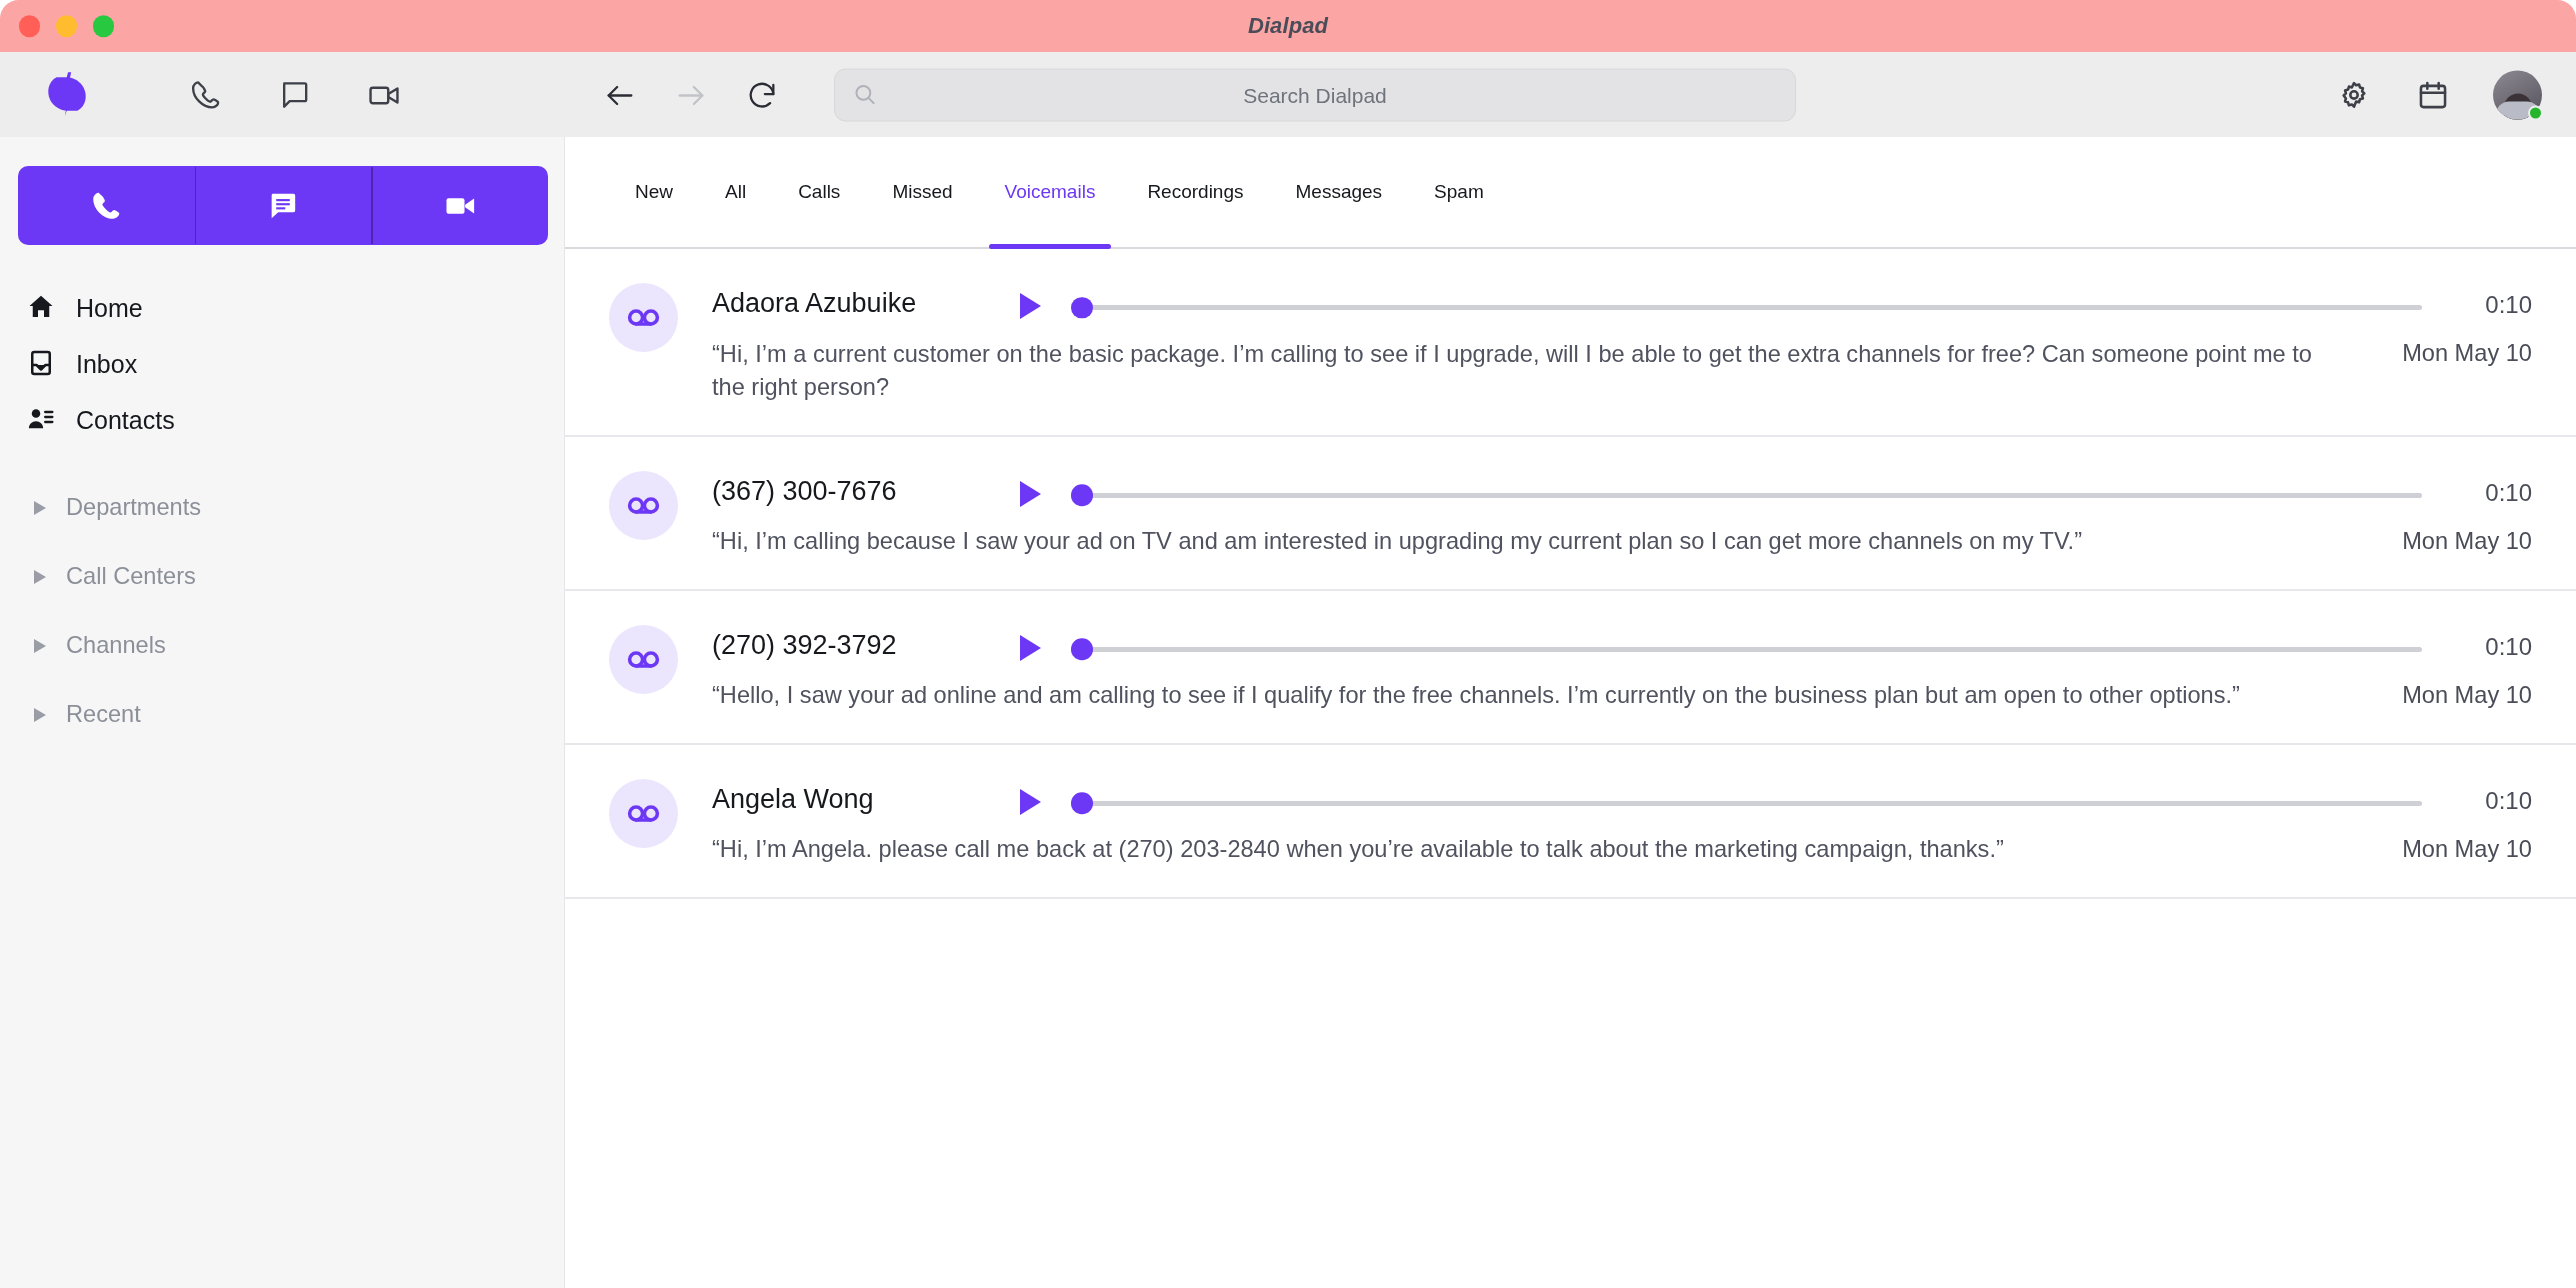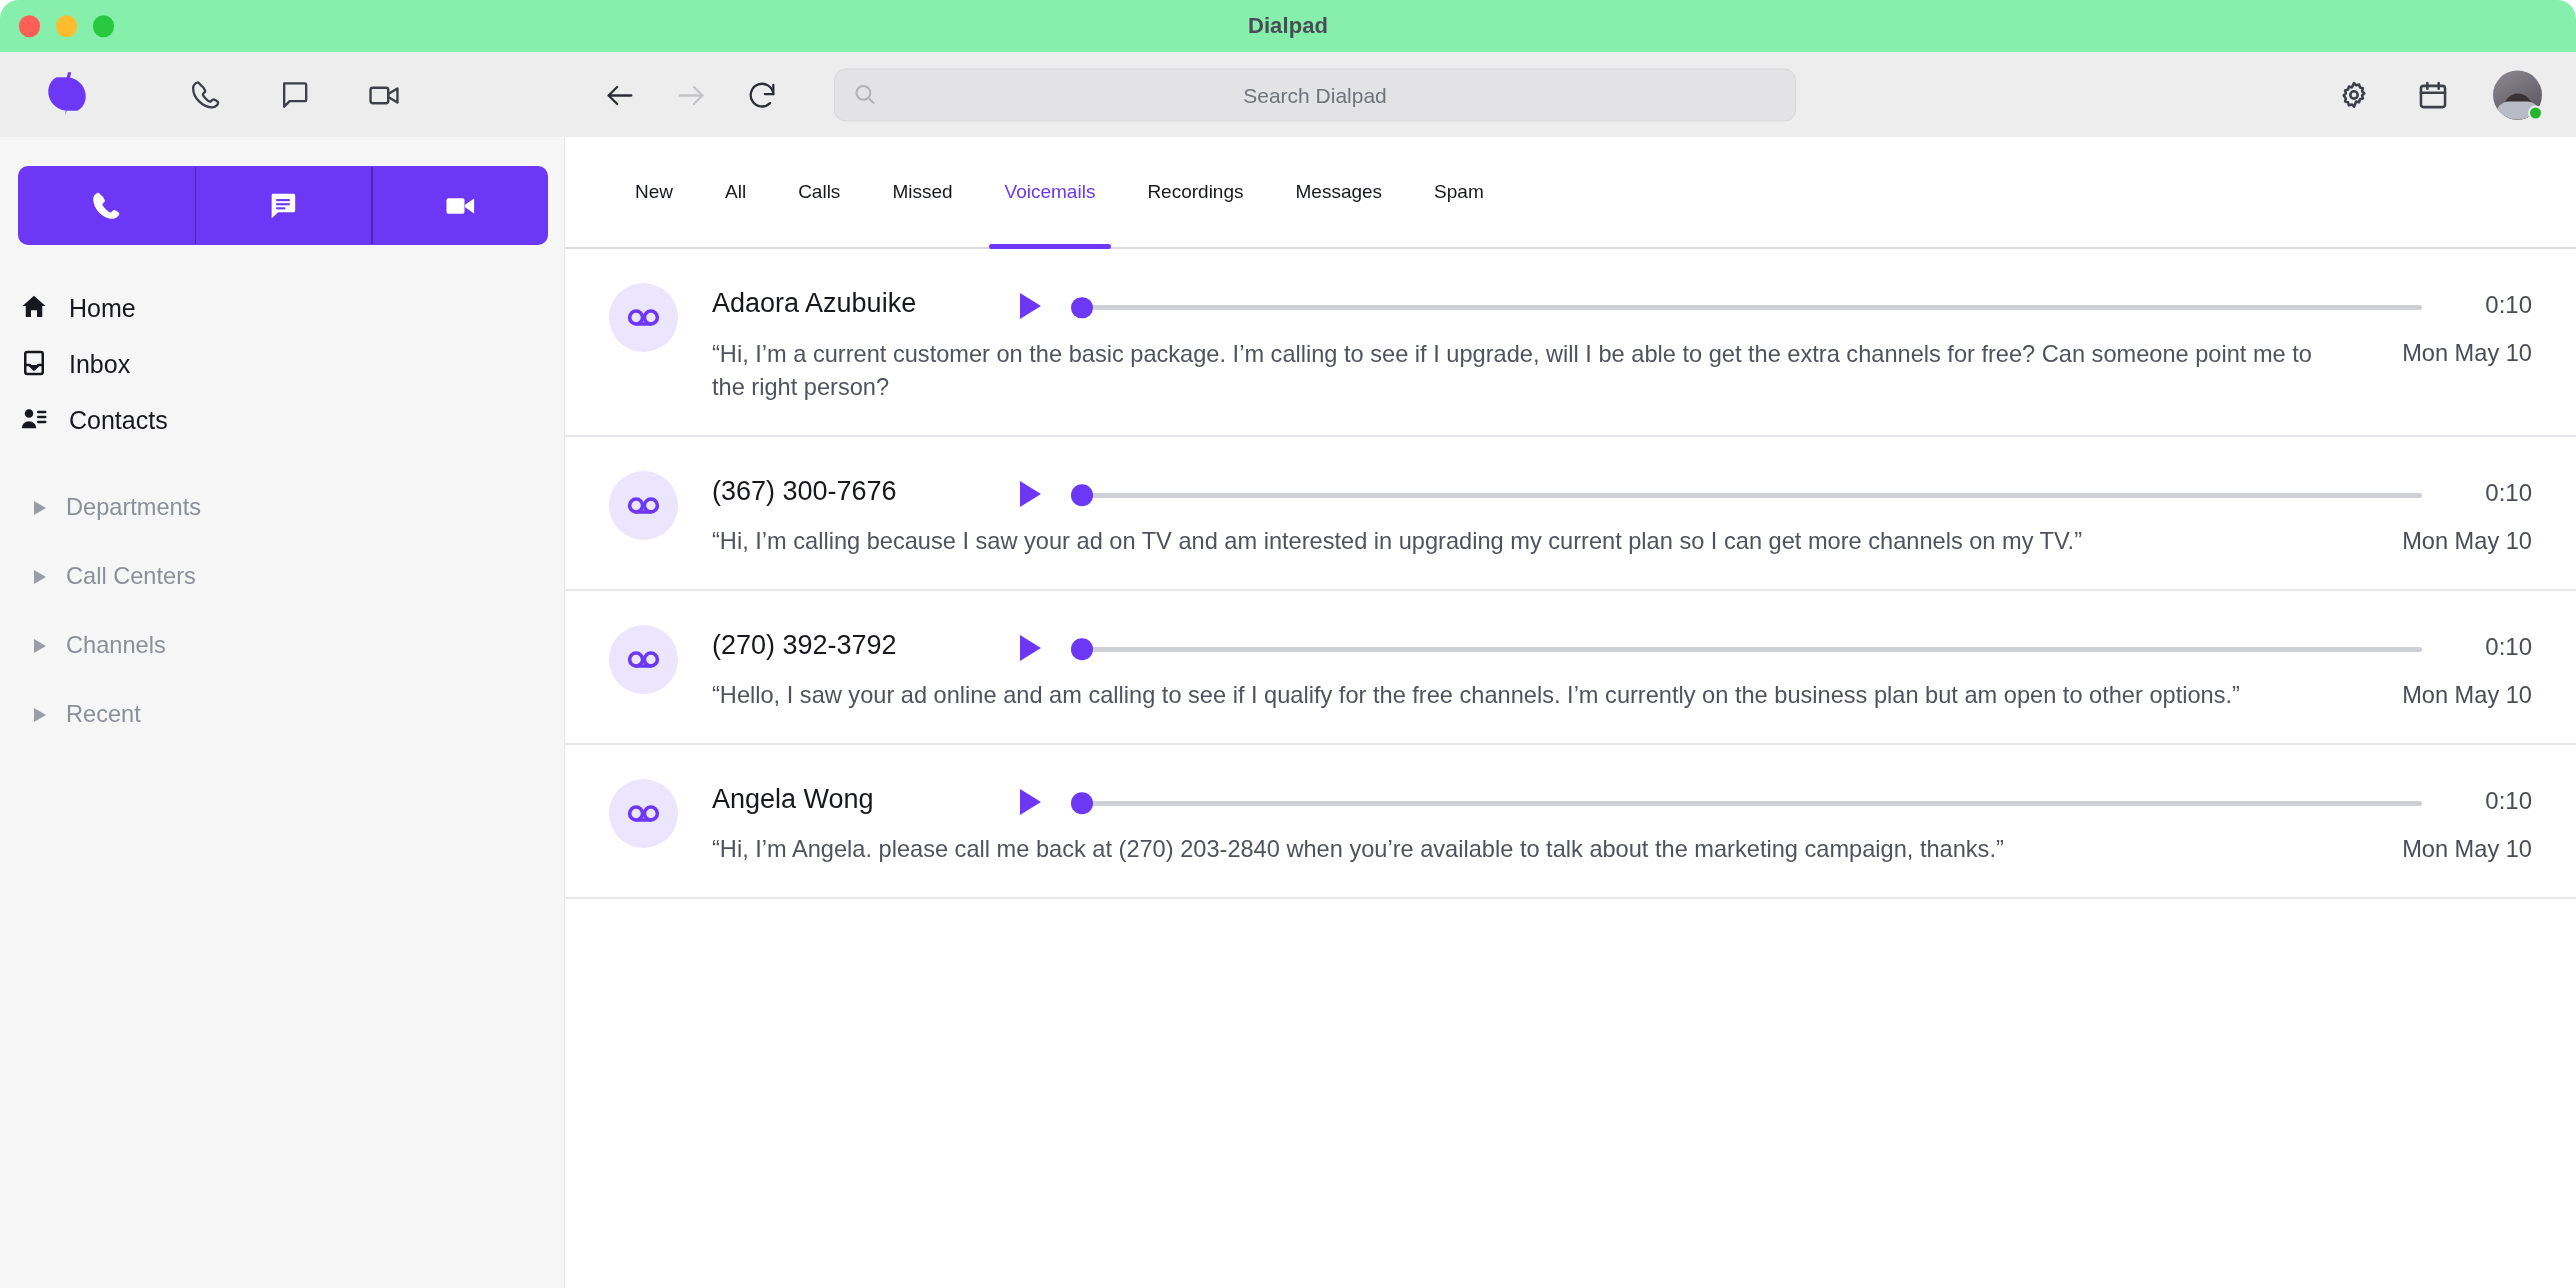--- a/index.html
+++ b/index.html
@@ -7,24 +7,24 @@
     width: 2576px; height: 1288px;
     font-family: "Liberation Sans", sans-serif;
     background: #ffffff;
     overflow: hidden;
   }
 
   
   .titlebar {
     position: absolute; top: 0; left: 0;
     width: 2576px; height: 52px;
-    background: #86efac;
+    background: #fca5a5;
     border-top-left-radius: 18.6px;
     border-top-right-radius: 18.6px;
-    display: flex; align-items: center;
+    display: flex; align-items: center; font-style: italic;
   }
   .traffic {
     position: absolute; left: 18.6px; top: 50%;
     transform: translateY(-50%);
     display: flex; gap: 15.7px;
   }
   .dot { width: 21.5px; height: 21.5px; border-radius: 50%; }
   .dot.red { background: #ff5f57; }
   .dot.yellow { background: #febc2e; }
   .dot.green { background: #28c840; }
@@ -100,21 +100,21 @@
     flex: 1; display: flex; align-items: center; justify-content: center;
     cursor: pointer; position: relative;
   }
   .compose-seg + .compose-seg::before {
     content: ""; position: absolute; left: 0; top: 1.4px; bottom: 1.4px;
     width: 1.4px; background: rgba(40,20,90,.45);
   }
   .nav-list { position: absolute; top: 143px; left: 0; width: 100%; }
   .nav-item {
     height: 56px; display: flex; align-items: center;
-    padding-left: 19px; gap: 20px; cursor: pointer; text-align: right;
+    padding-left: 26px; gap: 20px; cursor: pointer; text-align: right;
   }
   .nav-item .lbl { font-size: 25px; color: #16181d; }
   .section-list { position: absolute; top: 336px; left: 0; width: 100%; }
   .section-item {
     height: 69px; display: flex; align-items: center;
     padding-left: 34px; gap: 20px; cursor: pointer;
   }
   .section-item .lbl { font-size: 23.6px; color: #8b8f98; }
   .caret {
     width: 0; height: 0;

